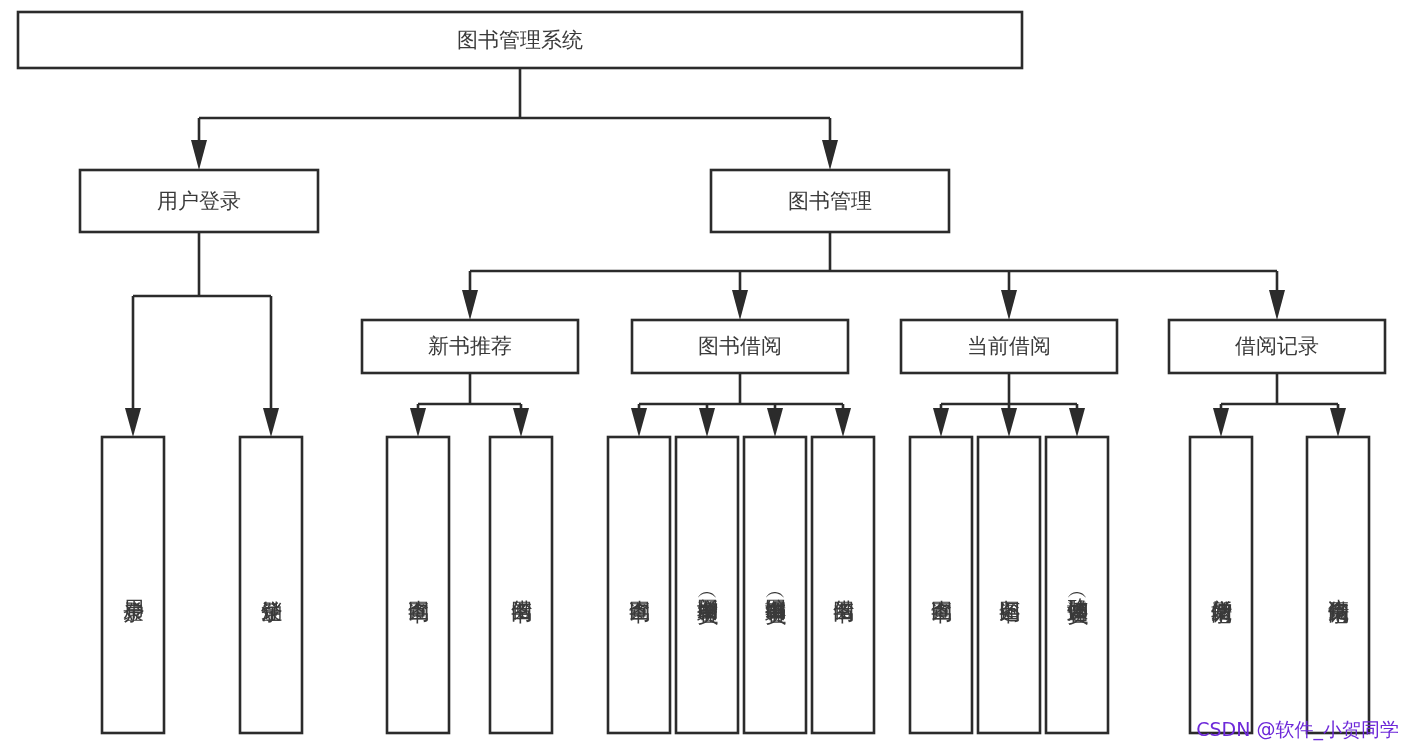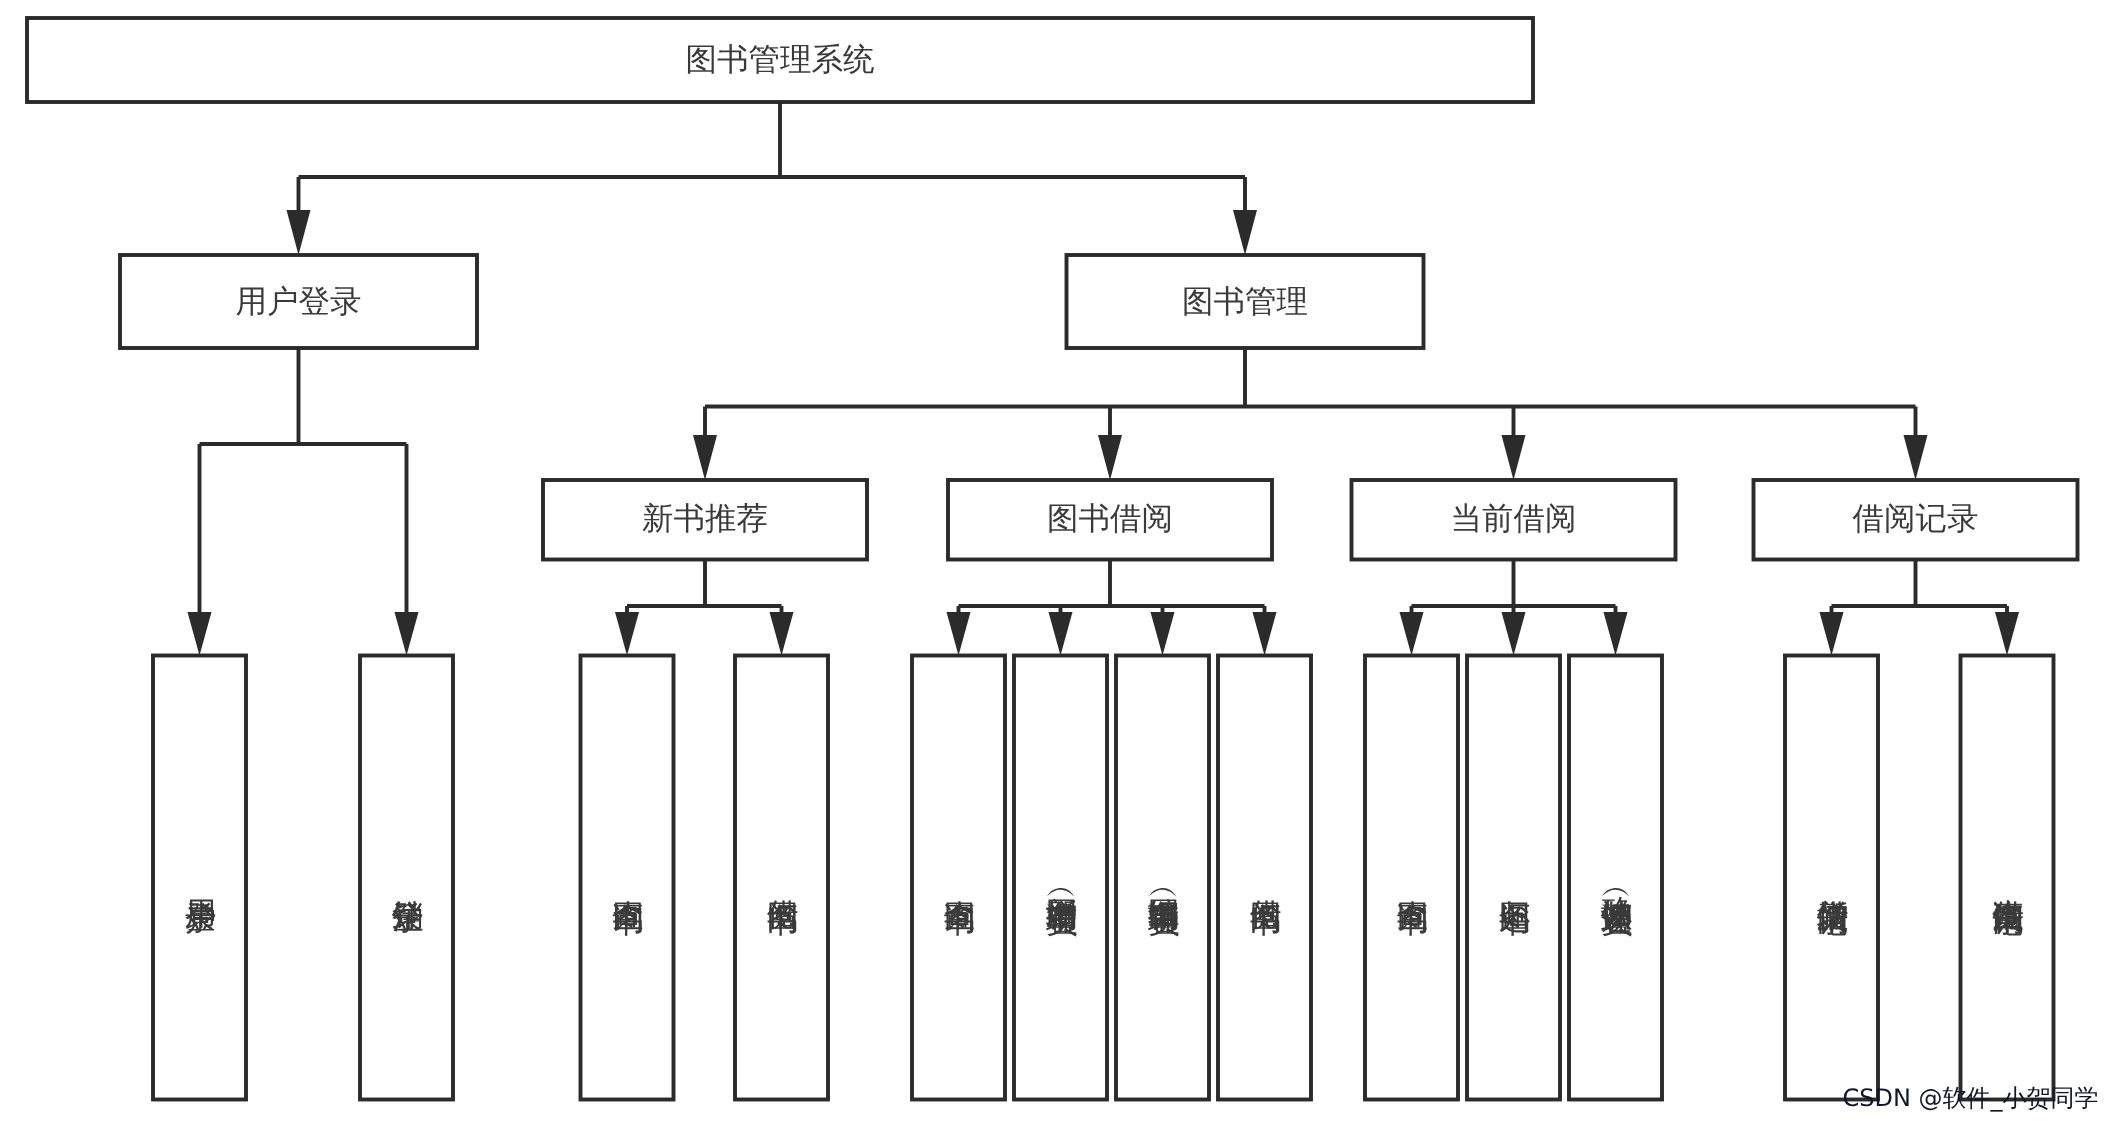--- a/index.html
+++ b/index.html
@@ -70,22 +70,22 @@
     justify-content: center;
     text-align: center;
     white-space: nowrap;
     pointer-events: none;
   }
   .watermark {
     position: absolute;
     right: 6px;
     bottom: 4px;
     font-family: "DejaVu Sans", "Liberation Sans", sans-serif;
-    font-size: 16px;
-    color: #0f172a;
+    font-size: 19px;
+    color: #6d28d9;
     white-space: nowrap;
   }
 </style>
 </head>
 <body>
 
 <div id="diagram-root">
 
   <svg class="diagram" viewBox="0 0 1405 747" xmlns="http://www.w3.org/2000/svg">
 

